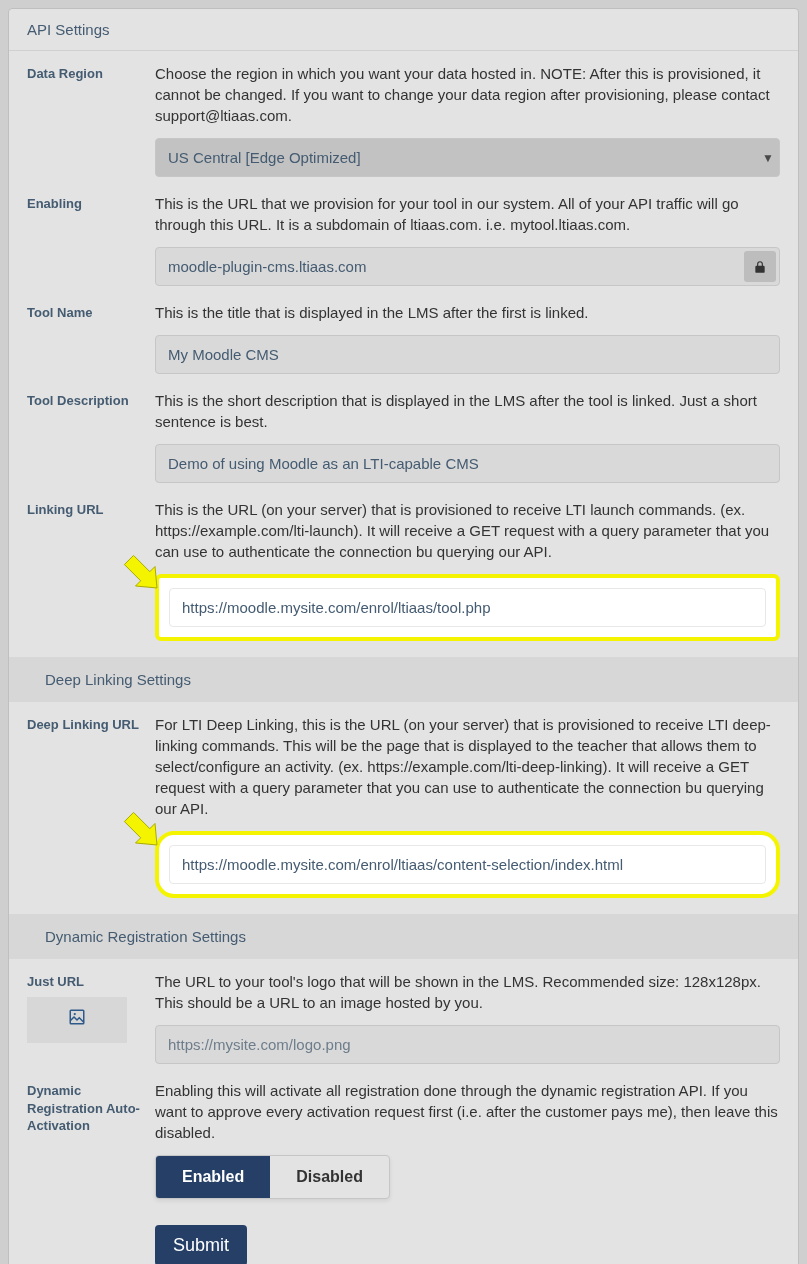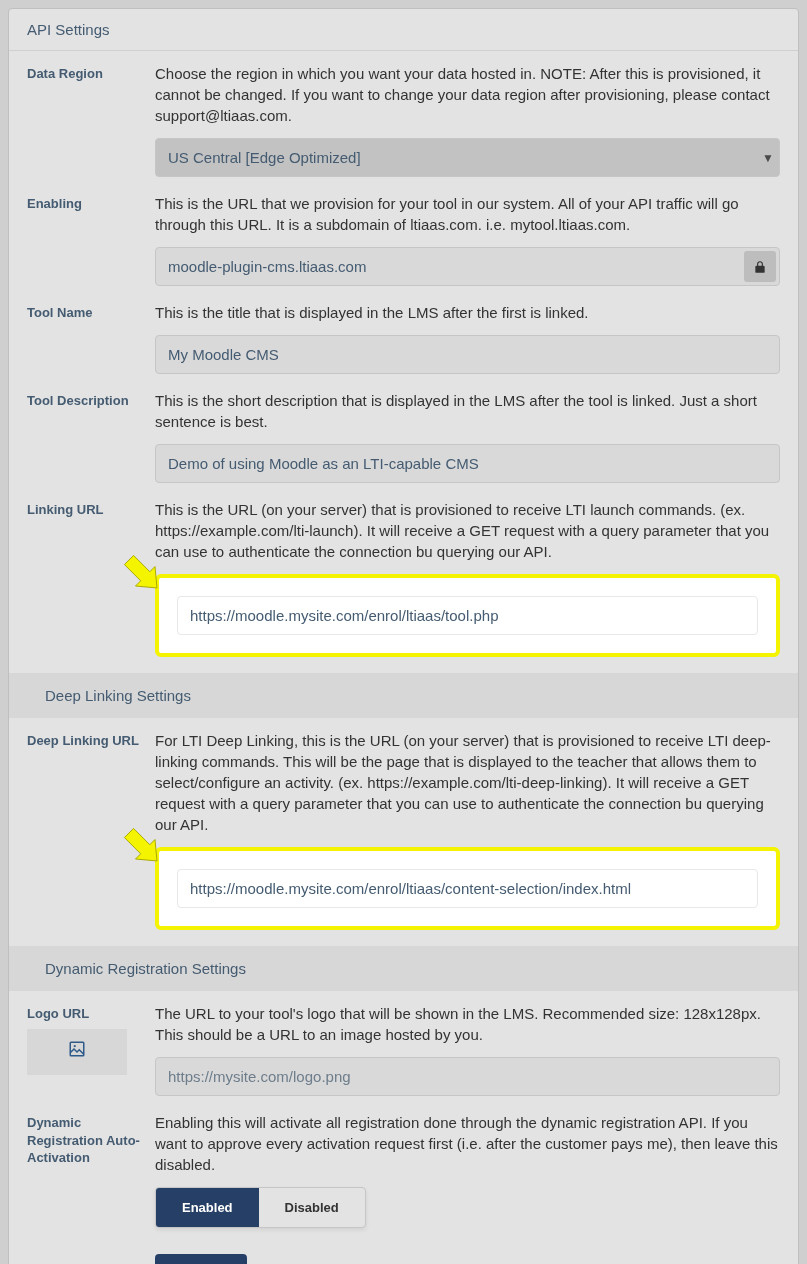--- a/index.html
+++ b/index.html
@@ -85,21 +85,21 @@
       justify-content: center;
       background: #bdbdbd;
       border-radius: 3px;
     }
     .lock-badge svg { width: 14px; height: 14px; fill: #333; }
     input.txt::placeholder { color: #6e7d8b; }
     .highlighted-wrap {
       border: 4px solid #f4f400;
       border-radius: 6px;
       background: #fff;
-      padding: 18px;
+      padding: 10px;
     }
     .highlighted-wrap input.txt {
       background: #fff;
       border: 1px solid #e8e8e8;
     }
     .arrow-annot {
       position: absolute;
       left: -40px;
       top: -28px;
       width: 46px;
@@ -121,21 +121,21 @@
     .toggle-group {
       display: inline-flex;
       border: 1px solid #c6c6c6;
       border-radius: 4px;
       overflow: hidden;
       background: #e3e3e3;
       box-shadow: 0 2px 4px rgba(0,0,0,0.08);
     }
     .toggle-btn {
       padding: 12px 26px;
-      font-size: 13px;
+      font-size: 16px;
       font-weight: 600;
       cursor: pointer;
       background: transparent;
       color: #333;
       border: none;
     }
     .toggle-btn.active { background: #253f66; color: #fff; }
     .submit-btn {
       display: inline-block;
       padding: 10px 18px;
@@ -213,36 +213,36 @@
         </div>
       </div>
     </div>
 
     <div class="section-header">Deep Linking Settings</div>
 
     <div class="form-row">
       <div class="label-col">Deep Linking URL</div>
       <div class="field-col">
         <div class="field-desc">For LTI Deep Linking, this is the URL (on your server) that is provisioned to receive LTI deep-linking commands. This will be the page that is displayed to the teacher that allows them to select/configure an activity. (ex. https://example.com/lti-deep-linking). It will receive a GET request with a query parameter that you can use to authenticate the connection bu querying our API.</div>
-        <div class="input-wrap highlighted-wrap" style="position:relative;">
+        <div class="input-wrap highlighted-wrap" style="position:relative;border-radius:19px;">
           <span class="arrow-annot">
             <svg viewBox="0 0 100 100">
                 <polygon fill="#f4f400" stroke="#a8a800" stroke-width="2" points="10,36 60,36 60,20 96,50 60,80 60,64 10,64"></polygon>
               </svg>
           </span>
           <input class="txt" type="text" value="https://moodle.mysite.com/enrol/ltiaas/content-selection/index.html" style="">
         </div>
       </div>
     </div>
 
     <div class="section-header">Dynamic Registration Settings</div>
 
     <div class="form-row">
       <div class="label-col">
-        <span>Logo URL</span>
+        <span>Just URL</span>
         <div class="logo-ph">
           <span>
             <svg viewBox="0 0 24 24">
                 <rect x="3" y="3" width="18" height="18" rx="1"></rect>
                 <path d="M3 17l5-5 4 4 3-3 6 6"></path>
                 <circle cx="9" cy="8" r="1.5" fill="#2e5a8a" stroke="none"></circle>
               </svg>
           </span>
         </div>
       </div>

